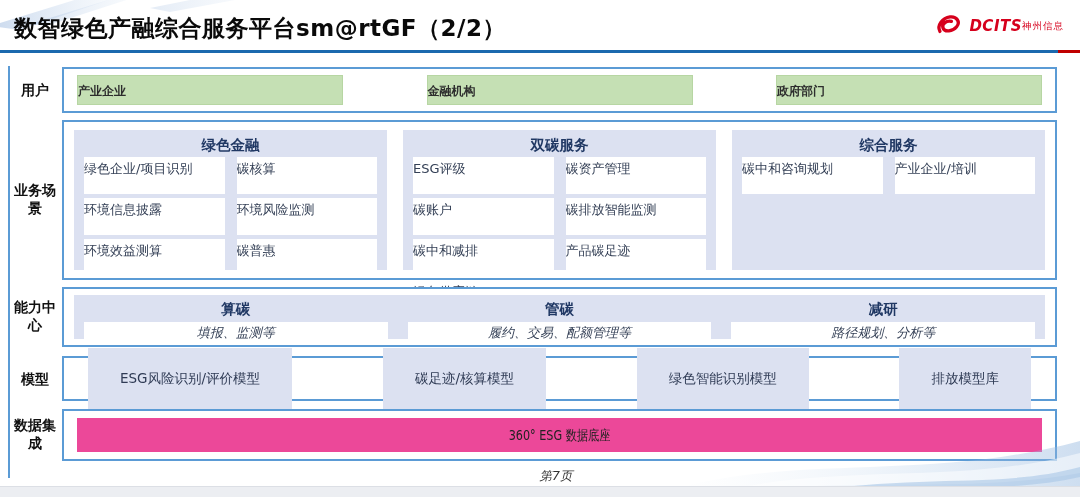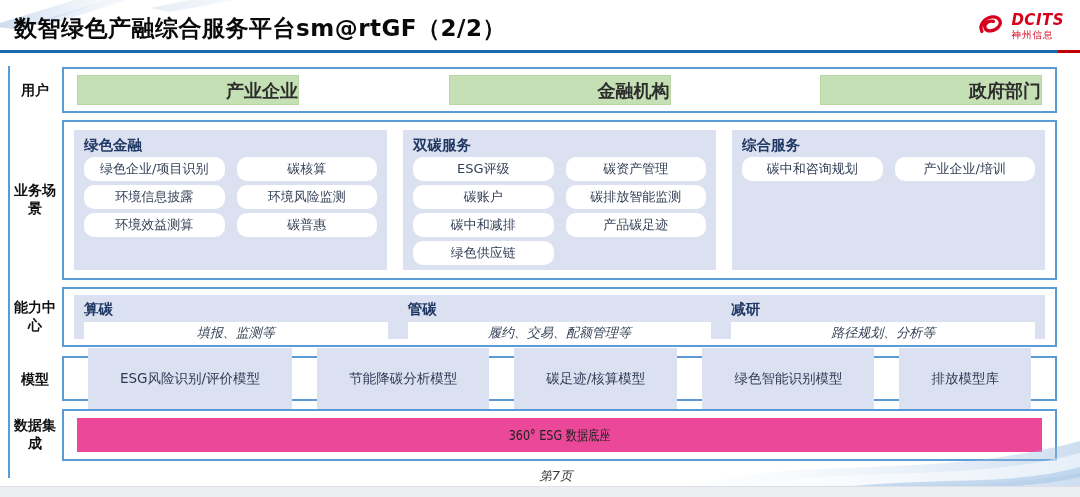--- a/index.html
+++ b/index.html
@@ -7,52 +7,52 @@
     position:relative;width:1080px;height:497px;background:#ffffff;
     overflow:hidden;font-family:"DejaVu Sans","Liberation Sans",sans-serif;
   }
   
   .deco{position:absolute;pointer-events:none;}
   .page-title{
     position:absolute;left:14px;top:13px;font-size:23px;font-weight:800;
     color:#0a0a0a;letter-spacing:.5px;white-space:nowrap;
   }
   .logo{position:absolute;right:16px;top:10px;display:flex;align-items:center;gap:5px;}
-  .logo-text{display:flex;flex-direction:column;line-height:1;justify-content:space-between;}
+  .logo-text{display:flex;flex-direction:row;line-height:1;justify-content:space-between;}
   .logo-brand{color:#d6001c;font-size:15px;font-weight:800;font-style:italic;letter-spacing:.5px;}
   .logo-brand-cn{color:#d6001c;font-size:9.5px;margin-top:2px;letter-spacing:1px;}
   .title-rule{position:absolute;left:0;top:50px;width:1080px;height:3px;background:#1b69ae;}
   .title-rule .red-tip{position:absolute;right:0;top:0;width:22px;height:3px;background:#c00000;display:block;}
   
   .vline{position:absolute;left:8px;top:66px;width:2px;height:412px;background:#5b9bd5;}
   .rail-label{
     position:absolute;left:10px;width:50px;text-align:center;
     font-size:14px;font-weight:700;color:#111;line-height:1.25;
   }
   
   .rowbox{
     position:absolute;left:62px;width:995px;box-sizing:border-box;
     background:#fff;border:2px solid #5b9bd5;
   }
   
   .row-users{top:67px;height:46px;display:flex;align-items:center;justify-content:space-between;padding:0 13px;}
   .green-pill{
-    width:222px;height:30px;line-height:30px;text-align:right;
+    width:266px;height:30px;line-height:30px;text-align:left;
     background:#c5e0b4;border:1px solid #b7d6a3;box-sizing:border-box;
-    font-size:18px;font-weight:600;color:#2d2d2d;
+    font-size:12px;font-weight:600;color:#2d2d2d;
   }
   
   .row-scenarios{top:120px;height:160px;display:flex;gap:16px;padding:8px 10px;}
   .panel{flex:1;background:#dce1f1;box-sizing:border-box;}
   .sc-panel{padding:4px 10px 8px;}
-  .panel-title{text-align:left;font-size:14.5px;font-weight:700;color:#203864;line-height:22px;}
+  .panel-title{text-align:center;font-size:14.5px;font-weight:700;color:#203864;line-height:22px;}
   .sc-grid{display:grid;grid-template-columns:1fr 1fr;gap:4px 12px;margin-top:1px;}
   .sc-item{
-    background:#fff;height:24px;line-height:24px;text-align:center;
-    font-size:13px;color:#333f55;white-space:nowrap;overflow:hidden;border-radius:10px;
+    background:#fff;height:37px;line-height:24px;
+    font-size:13px;color:#333f55;white-space:nowrap;overflow:hidden;
   }
   
   .row-cap{top:287px;height:60px;display:flex;padding:6px 10px;}
   .cap-panel{padding:3px 10px 7px;display:flex;flex-direction:column;}
   .cap-desc{
     background:#fff;height:22px;line-height:22px;text-align:center;
     font-size:13px;font-style:italic;color:#333f55;margin-top:2px;
   }
   
   .row-models{top:356px;height:45px;display:flex;align-items:center;justify-content:space-between;padding:0 24px;}
@@ -166,21 +166,20 @@
       <div class="cap-desc">履约、交易、配额管理等</div>
     </div>
     <div class="panel cap-panel">
       <div class="panel-title">减研</div>
       <div class="cap-desc">路径规划、分析等</div>
     </div>
   </div>
 
   <div class="rowbox row-models">
     <div class="model-chip">ESG风险识别/评价模型</div>
-    <div class="model-chip">节能降碳分析模型</div>
     <div class="model-chip">碳足迹/核算模型</div>
     <div class="model-chip">绿色智能识别模型</div>
     <div class="model-chip">排放模型库</div>
   </div>
 
   <div class="rowbox row-data">
     <div class="data-base">
       <span class="squeeze">360° ESG 数据底座</span>
     </div>
   </div>

